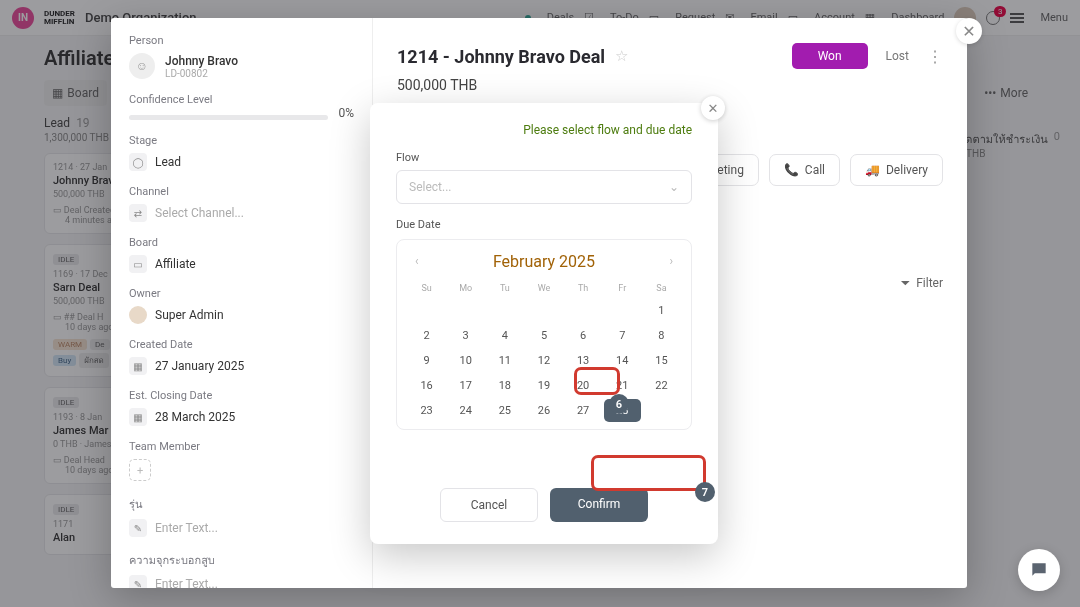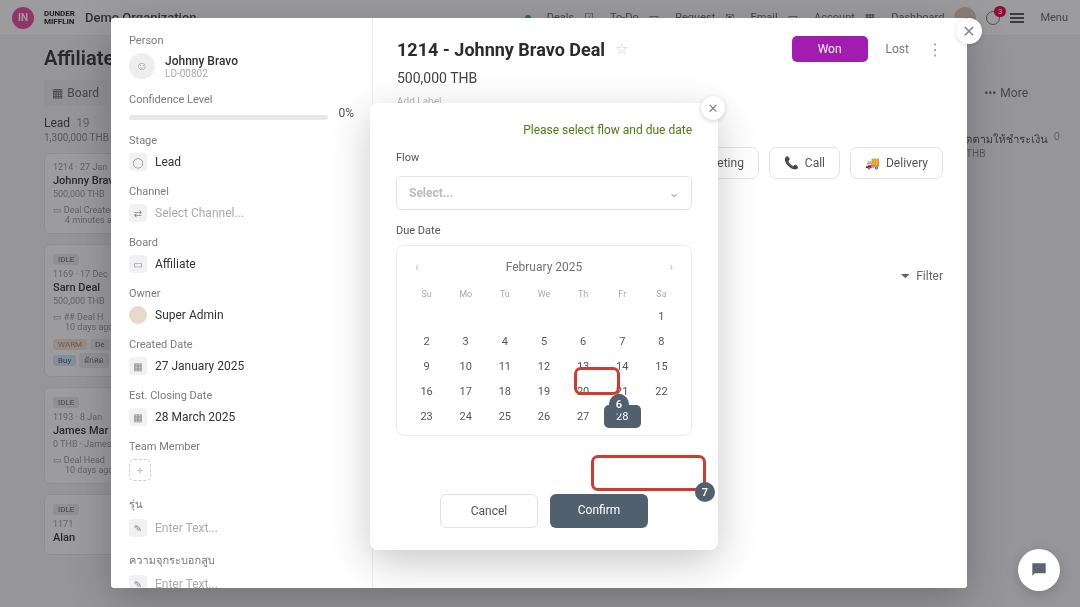--- a/index.html
+++ b/index.html
@@ -55,41 +55,41 @@
   .person-row{display:flex;gap:10px;align-items:center;margin-top:6px;}
   .person-row .pa{width:26px;height:26px;border-radius:50%;background:#eee;display:flex;align-items:center;justify-content:center;font-size:12px;color:#999;}
   .person-row .pname{font-size:12px;color:#333;font-weight:500;}
   .person-row .pid{font-size:10px;color:#aaa;}
   .conf-bar{height:5px;border-radius:3px;background:#e8e8ea;margin-top:8px;position:relative;}
   .conf-wrap{display:flex;align-items:center;gap:10px;}
   .conf-bar-wrap{flex:1;}
   .plus{width:22px;height:22px;border-radius:5px;border:1px dashed #ccc;display:flex;align-items:center;justify-content:center;color:#bbb;margin-top:6px;cursor:pointer;}
 
   .deal-right{flex:1;padding:18px 24px;position:relative;}
-  .deal-title-row{display:flex;align-items:center;gap:10px;}
+  .deal-title-row{display:flex;align-items:center;gap:10px;margin-top:7px;}
   .deal-title{font-size:18px;font-weight:700;color:#2a2a30;}
   .star{color:#ccc;font-size:15px;cursor:pointer;}
   .status-btns{margin-left:auto;display:flex;align-items:center;gap:8px;}
   .won{background:#a21caf;color:#fff;font-size:12px;padding:6px 26px;border-radius:5px;cursor:pointer;}
   .lost{color:#777;font-size:12px;cursor:pointer;padding:6px 10px;}
   .kebab{color:#999;cursor:pointer;font-size:16px;}
   .deal-amount{font-size:14px;color:#444;margin-top:8px;}
   .add-label{font-size:10px;color:#bbb;margin-top:10px;cursor:pointer;}
   .action-row{display:flex;gap:10px;margin-top:40px;}
   .action-pill{display:flex;align-items:center;gap:6px;border:1px solid #e3e3e6;border-radius:7px;padding:8px 14px;font-size:12px;color:#555;cursor:pointer;}
   .filter-row{display:flex;justify-content:flex-end;margin-top:90px;color:#666;font-size:12px;gap:6px;align-items:center;}
   .flow-dialog{position:absolute;left:370px;top:103px;width:348px;background:#fff;border-radius:8px;box-shadow:0 12px 40px rgba(0,0,0,0.22);padding:20px 26px 22px;z-index:20;}
   .flow-close{position:absolute;top:-7px;right:-7px;width:24px;height:24px;border-radius:50%;background:#fff;box-shadow:0 1px 5px rgba(0,0,0,0.2);display:flex;align-items:center;justify-content:center;color:#888;cursor:pointer;font-size:13px;}
   .flow-title{font-size:12px;color:#4d7c0f;text-align:right;}
   .flow-label{font-size:11px;color:#555;margin-top:14px;}
-  .flow-select{margin-top:12px;border:1px solid #e3e3e7;border-radius:6px;padding:9px 12px;font-size:12px;color:#bbb;display:flex;justify-content:space-between;align-items:center;cursor:pointer;font-weight:bold;}
+  .flow-select{margin-top:6px;border:1px solid #e3e3e7;border-radius:6px;padding:9px 12px;font-size:12px;color:#bbb;display:flex;justify-content:space-between;align-items:center;cursor:pointer;}
   .cal{margin-top:8px;border:1px solid #ececef;border-radius:8px;padding:10px 10px 6px;}
   .cal-head{display:flex;align-items:center;justify-content:space-between;color:#888;font-size:11px;padding:0 4px;}
   .cal-nav{cursor:pointer;color:#bbb;font-size:12px;padding:4px;}
-  .cal-month{color:#737373;font-size:12px;}
+  .cal-month{color:#a16207;font-size:16px;}
   .cal-grid{display:grid;grid-template-columns:repeat(7,1fr);text-align:center;margin-top:6px;}
   .cal-grid .dow{font-size:9px;color:#aaa;padding:5px 0;}
   .cal-grid .d{font-size:11px;color:#555;padding:5px 0;cursor:pointer;border-radius:5px;margin:1px;}
   .cal-grid .d.sel{background:#51606e;color:#fff;}
   .ring{position:absolute;border:3px solid #d13a2f;border-radius:7px;pointer-events:none;}
   .ring.r6{left:574px;top:367px;width:46px;height:28px;z-index:30;}
   .badge-num{position:absolute;width:20px;height:20px;border-radius:50%;background:#51606e;color:#fff;font-size:11px;font-weight:600;display:flex;align-items:center;justify-content:center;z-index:31;}
   .badge6{left:609px;top:394px;}
   .btn-row{display:flex;gap:12px;margin-top:58px;justify-content:center;}
   .btn{flex:1;max-width:98px;text-align:center;padding:9px 0;border-radius:6px;font-size:12px;cursor:pointer;}

